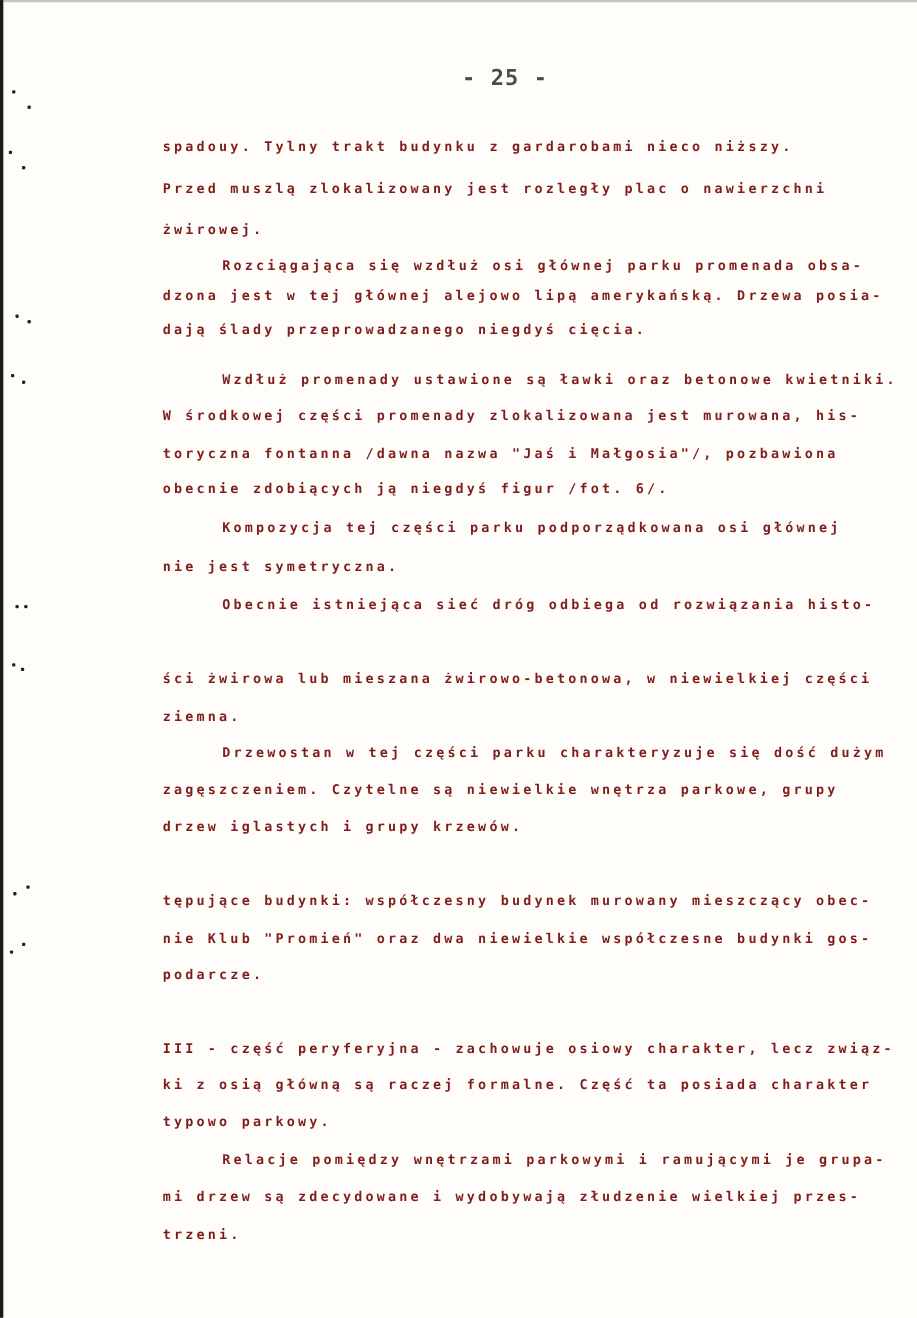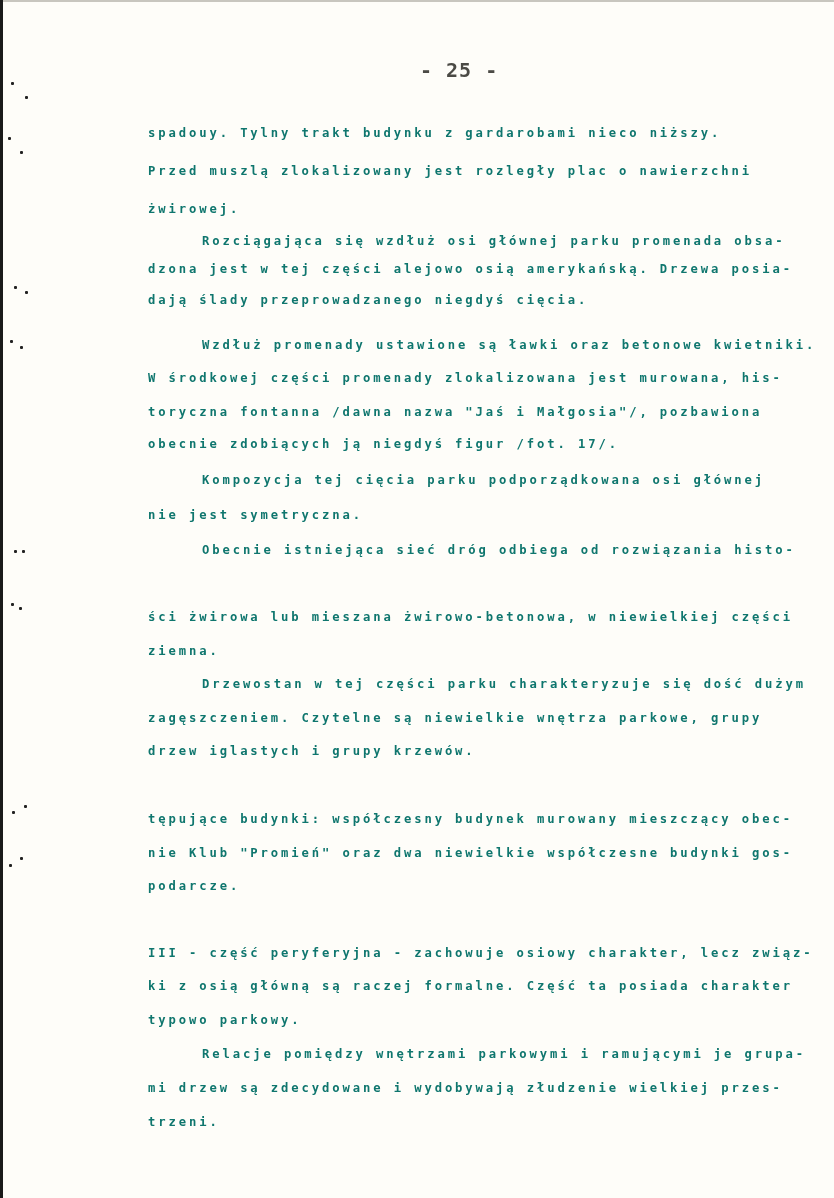--- a/index.html
+++ b/index.html
@@ -27,21 +27,21 @@
   .page-number {
     position: absolute; left: 396px; top: 58px; width: 80px;
     font-family: "DejaVu Sans Mono", monospace;
     font-size: 20px; font-weight: bold; color: #4b4a45;
     letter-spacing: 1px; white-space: pre; margin-left: 24px;
   }
   .line {
     position: absolute; left: 148px;
     font-family: "DejaVu Sans Mono", monospace;
     font-size: 12.2px; font-weight: bold;
-    color: #0f766e;
+    color: #7f1d1d;
     letter-spacing: 2.9px;
     white-space: pre;
     line-height: 16px;
   }
   .indent { left: 202px; }
 </style>
 </head>
 <body>
 
 <div class="page">
@@ -65,29 +65,29 @@
   <div class="punch-dot" style="left:9px;top:864px"></div>
   <div class="punch-dot" style="left:20px;top:857px"></div>
 
   <div class="page-number">- 25 -</div>
 
   <div class="line" style="top:125px">spadouy. Tylny trakt budynku z gardarobami nieco niższy.</div>
   <div class="line" style="top:163px">Przed muszlą zlokalizowany jest rozległy plac o nawierzchni</div>
   <div class="line" style="top:201px">żwirowej.</div>
 
   <div class="line indent" style="top:233px">Rozciągająca się wzdłuż osi głównej parku promenada obsa-</div>
-  <div class="line" style="top:261px">dzona jest w tej części alejowo osią amerykańską. Drzewa posia-</div>
+  <div class="line" style="top:261px">dzona jest w tej głównej alejowo lipą amerykańską. Drzewa posia-</div>
   <div class="line" style="top:292px">dają ślady przeprowadzanego niegdyś cięcia.</div>
 
   <div class="line indent" style="top:337px">Wzdłuż promenady ustawione są ławki oraz betonowe kwietniki.</div>
   <div class="line" style="top:370px">W środkowej części promenady zlokalizowana jest murowana, his-</div>
   <div class="line" style="top:404px">toryczna fontanna /dawna nazwa "Jaś i Małgosia"/, pozbawiona</div>
-  <div class="line" style="top:436px">obecnie zdobiących ją niegdyś figur /fot. 17/.</div>
+  <div class="line" style="top:436px">obecnie zdobiących ją niegdyś figur /fot. 6/.</div>
 
-  <div class="line indent" style="top:472px">Kompozycja tej cięcia parku podporządkowana osi głównej</div>
+  <div class="line indent" style="top:472px">Kompozycja tej części parku podporządkowana osi głównej</div>
   <div class="line" style="top:507px">nie jest symetryczna.</div>
 
   <div class="line indent" style="top:542px">Obecnie istniejąca sieć dróg odbiega od rozwiązania histo-</div>
   <div class="line" style="top:609px">ści żwirowa lub mieszana żwirowo-betonowa, w niewielkiej części</div>
   <div class="line" style="top:643px">ziemna.</div>
 
   <div class="line indent" style="top:676px">Drzewostan w tej części parku charakteryzuje się dość dużym</div>
   <div class="line" style="top:710px">zagęszczeniem. Czytelne są niewielkie wnętrza parkowe, grupy</div>
   <div class="line" style="top:743px">drzew iglastych i grupy krzewów.</div>
 

